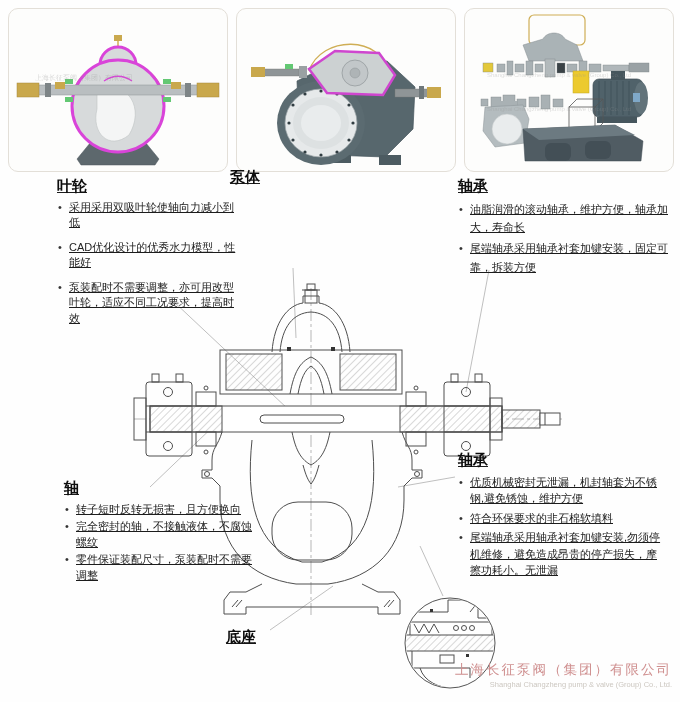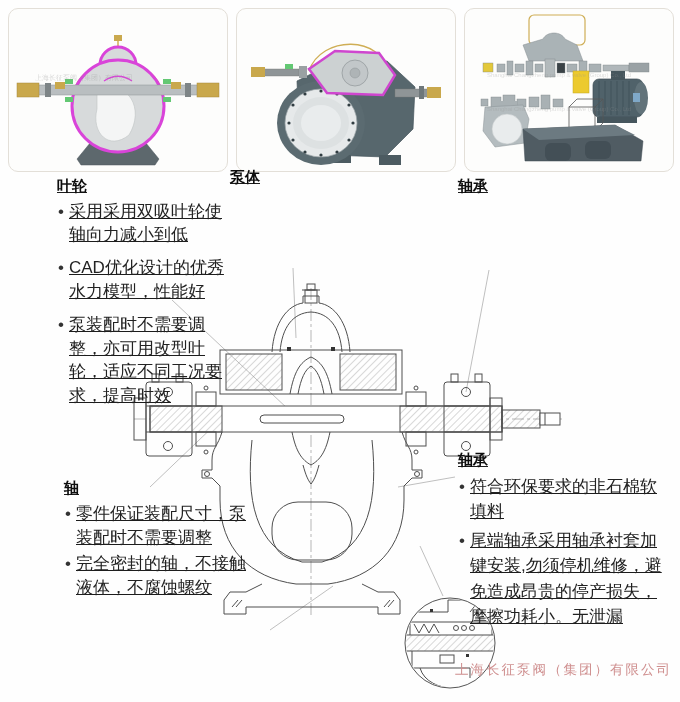--- a/index.html
+++ b/index.html
@@ -8,21 +8,21 @@
   
   .card{position:absolute;top:8px;height:162px;background:#fdfdfc;border:1px solid #e3dfd8;
         border-radius:10px;overflow:hidden;z-index:1;}
   #card1{left:8px;width:218px;}
   #card2{left:236px;width:218px;}
   #card3{left:464px;width:208px;}
   .card svg{display:block;width:100%;height:100%;}
   
   .sec{position:absolute;z-index:2;color:#1c1c1c;text-decoration:underline;}
   .sec h3{font-size:15px;line-height:1.1;margin:0 0 5px 0;font-weight:bold;color:#0d0d0d;}
-  .sec ul{margin:0;padding:0;list-style:none;font-size:17px;line-height:1.38;color:#222;}
+  .sec ul{margin:0;padding:0;list-style:none;font-size:11px;line-height:1.38;color:#222;}
   .sec li{position:relative;padding-left:12px;}
   .sec li::before{content:"\2022";position:absolute;left:1px;top:0;color:#333;}
   #sec-impeller{left:57px;top:178px;width:180px;}
   #sec-impeller li{margin-bottom:10px;}
   #sec-pumpbody{left:230px;top:169px;width:228px;}
   #sec-pumpbody li{margin-bottom:1px;}
   #sec-bearing-top{left:458px;top:178px;width:220px;}
   #sec-bearing-top ul{line-height:1.72;}
   #sec-bearing-top li{margin-bottom:2px;}
   #sec-shaft{left:64px;top:480px;width:192px;}
@@ -313,38 +313,46 @@
       <li>泵装配时不需要调整，亦可用改型叶轮，适应不同工况要求，提高时效</li>
     </ul>
   </div>
 
   <div class="sec" id="sec-pumpbody">
     <h3>泵体</h3>
   </div>
 
   <div class="sec" id="sec-bearing-top">
     <h3>轴承</h3>
+    <ul>
+      <li>油脂润滑的滚动轴承，维护方便，轴承加大，寿命长</li>
+      <li>尾端轴承采用轴承衬套加键安装，固定可靠，拆装方便</li>
+    </ul>
   </div>
 
   <div class="sec" id="sec-shaft">
     <h3>轴</h3>
     <ul>
+      <li>转子短时反转无损害，且方便换向</li>
+      <li>完全密封的轴，不接触液体，不腐蚀螺纹</li>
       <li>零件保证装配尺寸，泵装配时不需要调整</li>
-      <li>完全密封的轴，不接触液体，不腐蚀螺纹</li>
     </ul>
   </div>
 
   <div class="sec" id="sec-bearing-seal">
     <h3>轴承</h3>
     <ul>
+      <li>优质机械密封无泄漏，机封轴套为不锈钢,避免锈蚀，维护方便</li>
       <li>符合环保要求的非石棉软填料</li>
       <li>尾端轴承采用轴承衬套加键安装,勿须停机维修，避免造成昂贵的停产损失，摩擦功耗小。无泄漏</li>
     </ul>
   </div>
 
   <div class="sec" id="sec-base">
+    <h3>底座</h3>
   </div>
 
   <div class="footer">
     <div class="cn">上海长征泵阀（集团）有限公司</div>
+    <div class="en">Shanghai Changzheng pump &amp; valve (Group) Co., Ltd.</div>
   </div>
 
 </div>
 
 </body></html>

